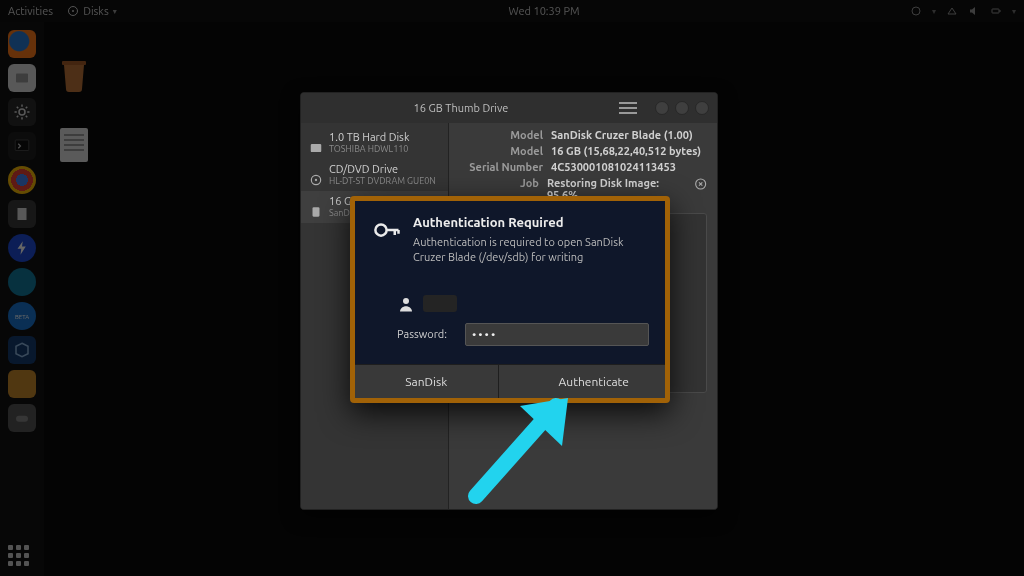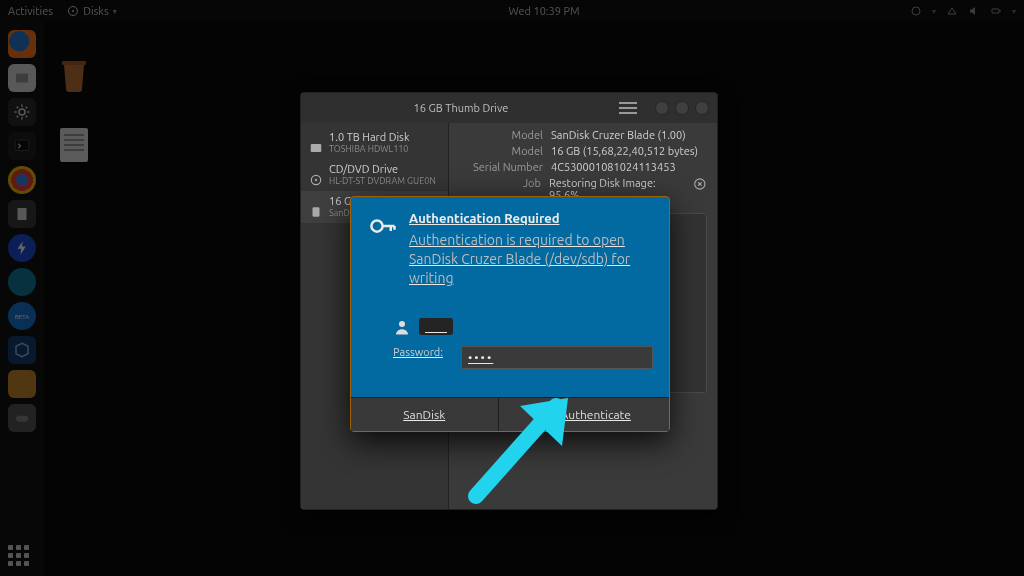--- a/index.html
+++ b/index.html
@@ -60,42 +60,41 @@
 
   .disks-body { display:flex; height:calc(100% - 30px); }
   .disks-side { width: 148px; background:#343434; border-right:1px solid #222; padding:4px 0; }
   .dev { padding:4px 8px; line-height:1.2; }
   .dev.sel { background:#3f3f3f; }
   .dev .sub { font-size:9px; color:#8a8a8a; }
   .dev-row { display:flex; gap:6px; align-items:flex-end; }
   .dev-ic { width:14px; height:14px; margin-top:1px; fill:#aaa; flex-shrink:0;}
 
   .disks-main { flex:1; padding:6px 10px; background:#3a3a3a; }
-  .kv { display:flex; gap:8px; margin-bottom:4px; }
+  .kv { display:flex; gap:8px; margin-bottom:4px;font-weight:bold; }
   .kv .k { width:84px; text-align:right; color:#9a9a9a; }
   .kv .v { color:#d0d0d0; }
   .kv .gear { margin-left:auto; }
   .vol-area { margin-top:12px; height:180px; border:1px solid #4a4a4a; border-radius:3px; background:#333; }
 
   
   .auth {
     position:absolute; left:350px; top:196px; width:320px;
-    background:#0369a1; border:1px solid #a16207; border-radius:4px;
+    background:#0f172a; border:5px solid #a16207; border-radius:4px;
     box-shadow:0 10px 30px rgba(0,0,0,.8); color:#e8e8e8; font-size:12px;
     z-index: 50;
-    text-decoration: underline;
   }
   .auth-body { padding:14px 16px 18px; display:flex; gap:12px; }
   .key-ic{ width:30px; height:30px; flex-shrink:0; }
   .auth-body h3 { font-size:13px; font-weight:600; margin-bottom:6px; color:#ececec;}
-  .auth-body p { font-size:14px; color:#bcbcbc; line-height:1.35; }
+  .auth-body p { font-size:11px; color:#bcbcbc; line-height:1.35; }
   .user-row { display:flex; align-items:center; gap:8px; margin:12px 0 10px 42px; }
   .avatar { width:18px; height:18px; fill:#ddd; }
   .user-name { background:#242424; padding:2px 6px; border-radius:3px; color:#2a2a2a; }
-  .pw-row { display:flex; gap:18px; margin:0 16px 28px 42px; }
+  .pw-row { display:flex; align-items:center; gap:18px; margin:0 16px 18px 42px; }
   .pw-row label { font-size:11px; color:#d0d0d0; }
   .pw-row input {
     flex:1; background:#3a3a3a; border:1px solid #555; color:#eee;
     padding:4px 6px; font-size:12px; outline:none; border-radius:2px;
     letter-spacing:2px;
   }
   .auth-btns { display:flex; border-top:1px solid #1e1e1e; }
   .auth-btns button {
     flex:1; background:#393939; border:none; border-right:1px solid #1e1e1e;
     color:#dedede; padding:10px 0; font-size:12px; cursor:pointer;

